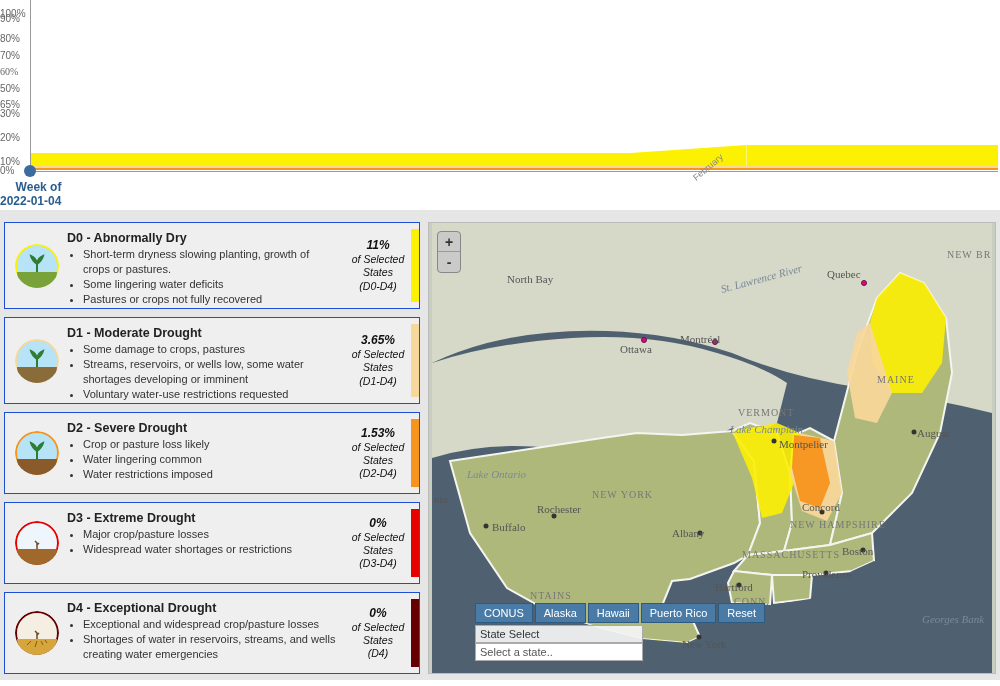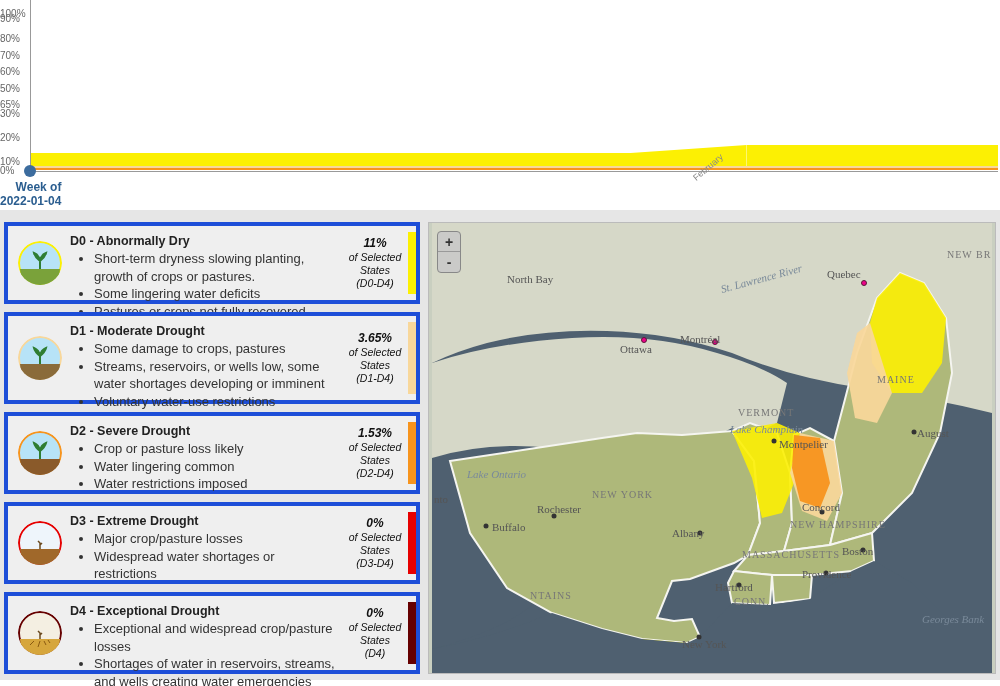--- a/index.html
+++ b/index.html
@@ -7,26 +7,26 @@
   .chart-area { position: relative; width: 1000px; height: 190px; }
   .y-axis { position: absolute; left: 0; top: 0; width: 30px; height: 170px; font-size: 10px; color: #666; }
   .y-tick { position: absolute; left: 0; white-space: nowrap; }
   .chart-canvas { position: absolute; left: 30px; top: 0; width: 968px; height: 172px; border-left: 1px solid #999; border-bottom: 1px solid #999; }
   .yellow-area { position: absolute; background: #fcf003; }
   .timeline-dot { position: absolute; left: 24px; top: 165px; width: 12px; height: 12px; background: #3c6c9e; border-radius: 50%; }
   .week-label { position: absolute; left: 0; top: 180px; font-size: 12px; font-weight: bold; color: #2a5d8f; line-height: 1.2; text-align: right; }
   .x-label { position: absolute; font-size: 9px; color: #888; transform: rotate(-40deg); transform-origin: left top; }
   .lower { display: flex; width: 1000px; height: 470px; background: #e6e6e6; padding: 12px 4px 6px 4px; gap: 8px; margin-top: 20px; }
   .left-col { width: 416px; display: flex; flex-direction: column; gap: 8px; }
-  .card { background: #efefef; border: 4px solid #1d4ed8; display: flex; align-items: stretch; padding: 6px 0 6px 6px; min-height: 82px; }
+  .card { background: #efefef; border: 1px solid #1d4ed8; display: flex; align-items: stretch; padding: 6px 0 6px 6px; min-height: 82px; }
   .icon-cell { width: 52px; display: flex; align-items: center; justify-content: center; flex-shrink: 0; }
   .d-icon { width: 44px; height: 44px; border-radius: 50%; position: relative; }
   .text-cell { flex: 1; padding: 2px 6px 2px 4px; font-size: 11px; }
   .d-title { font-weight: bold; font-size: 12.5px; margin-bottom: 2px; }
-  .d-list { list-style: disc; margin-left: 24px; font-size: 13px; line-height: 1.35; color: #333; }
+  .d-list { list-style: disc; margin-left: 16px; font-size: 11px; line-height: 1.35; color: #333; }
   .pct-cell { width: 66px; text-align: center; font-size: 10.5px; color: #111; display: flex; flex-direction: column; justify-content: center; line-height: 1.25; padding: 0 2px; font-style: italic; }
   .pct-val { font-weight: bold; font-size: 12px; }
   .color-bar { width: 8px; flex-shrink: 0; }
   .map-col { flex: 1; position: relative; background: #c9cfc0; border: 1px solid #bbb; overflow: hidden; }
   .map-col svg { width: 100%; height: 100%; display: block; }
   .zoom-ctrl { position: absolute; top: 8px; left: 8px; background: rgba(200,200,200,0.85); border: 1px solid #888; border-radius: 4px; width: 24px; }
   .zoom-btn { width: 22px; height: 20px; display: flex; align-items: center; justify-content: center; font-weight: bold; color: #333; cursor: pointer; font-size: 14px; border-bottom: 1px solid #999; }
   .zoom-btn:last-child { border-bottom: none; }
   .bottom-ui { position: absolute; left: 46px; bottom: 12px; font-size: 11px; }
   .region-btns { display: flex; gap: 2px; margin-bottom: 2px; }
@@ -41,21 +41,21 @@
 <body>
 
 <div class="chart-area">
   <div class="y-axis" id="y-axis">
       <div class="y-tick" style="top: 165px;">0%</div>
       <div class="y-tick" style="top: 156px;">10%</div>
       <div class="y-tick" style="top: 132px;">20%</div>
       <div class="y-tick" style="top: 108px;">30%</div>
       <div class="y-tick" style="top: 99px;">65%</div>
       <div class="y-tick" style="top: 82.5px;">50%</div>
-      <div class="y-tick" style="top: 66px;">60%</div>
+      <div class="y-tick" style="top: 66px; font-family: Liberation Serif, serif;">60%</div>
       <div class="y-tick" style="top: 49.5px;">70%</div>
       <div class="y-tick" style="top: 33px;">80%</div>
       <div class="y-tick" style="top: 13px;">90%</div>
       <div class="y-tick" style="top: 0px; margin-top: 8px;">100%</div>
     </div>
   <div class="chart-canvas">
     <div class="yellow-area" style="left:0;width:62%;top:153px;height:17px;"></div>
     <div class="yellow-area" style="left:62%;width:12%;top:145px;height:25px;clip-path:polygon(0 32%,100% 0,100% 100%,0 100%);"></div>
     <div class="yellow-area" style="left:74%;width:26%;top:145px;height:25px;"></div>
     <div style="position:absolute;left:0;width:100%;top:166px;height:4px;background:#f8d79a;"></div>
@@ -258,14 +258,25 @@
       <text class="map-text-state map-text" x="98" y="376" font-size="9">NTAINS</text>
       <text class="map-text" x="485" y="214" font-size="10">August</text>
       <text class="map-text-state map-text" x="515" y="35" font-size="9">NEW BR</text>
     </svg>
 
     <div class="zoom-ctrl">
       <div class="zoom-btn">+</div>
       <div class="zoom-btn">-</div>
     </div>
 
+    <div class="bottom-ui">
+      <div class="region-btns" id="region-btns">
+          <div class="region-btn">CONUS</div>
+          <div class="region-btn">Alaska</div>
+          <div class="region-btn">Hawaii</div>
+          <div class="region-btn">Puerto Rico</div>
+          <div class="region-btn">Reset</div>
+        </div>
+      <div class="state-sel-label">State Select</div>
+      <div class="state-sel">Select a state..</div>
+    </div>
   </div>
 </div>
 
 </body></html>

